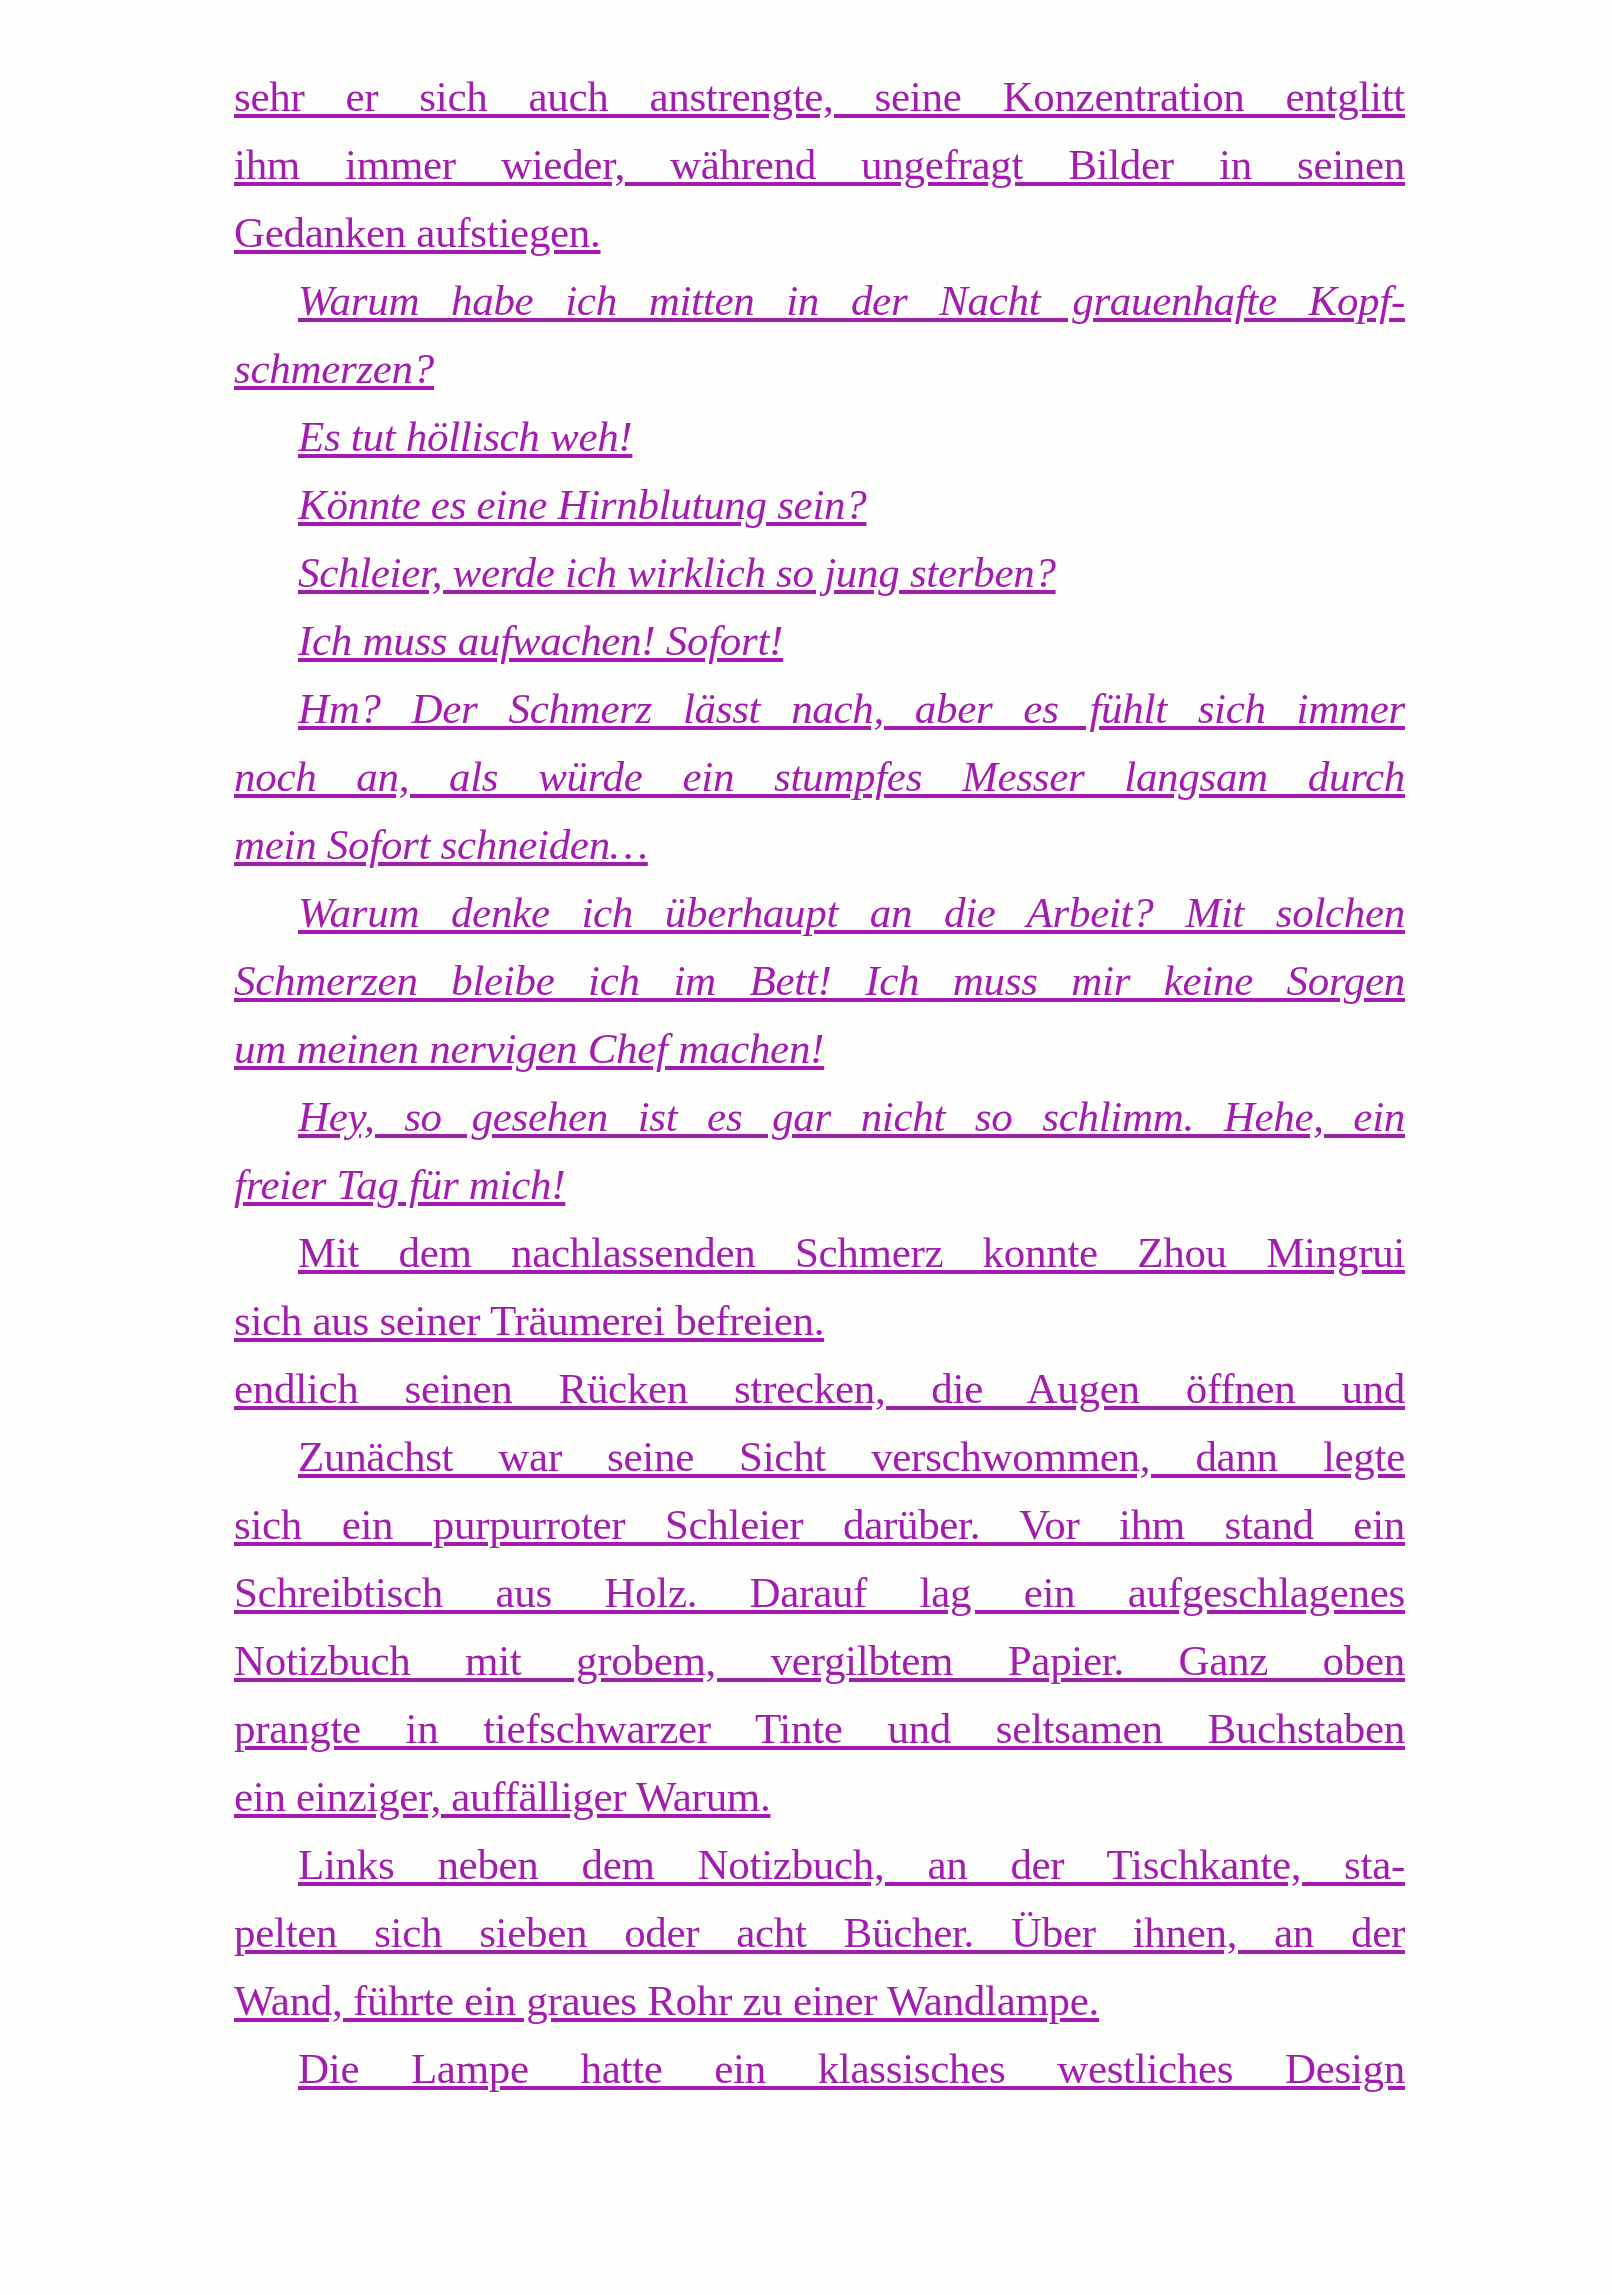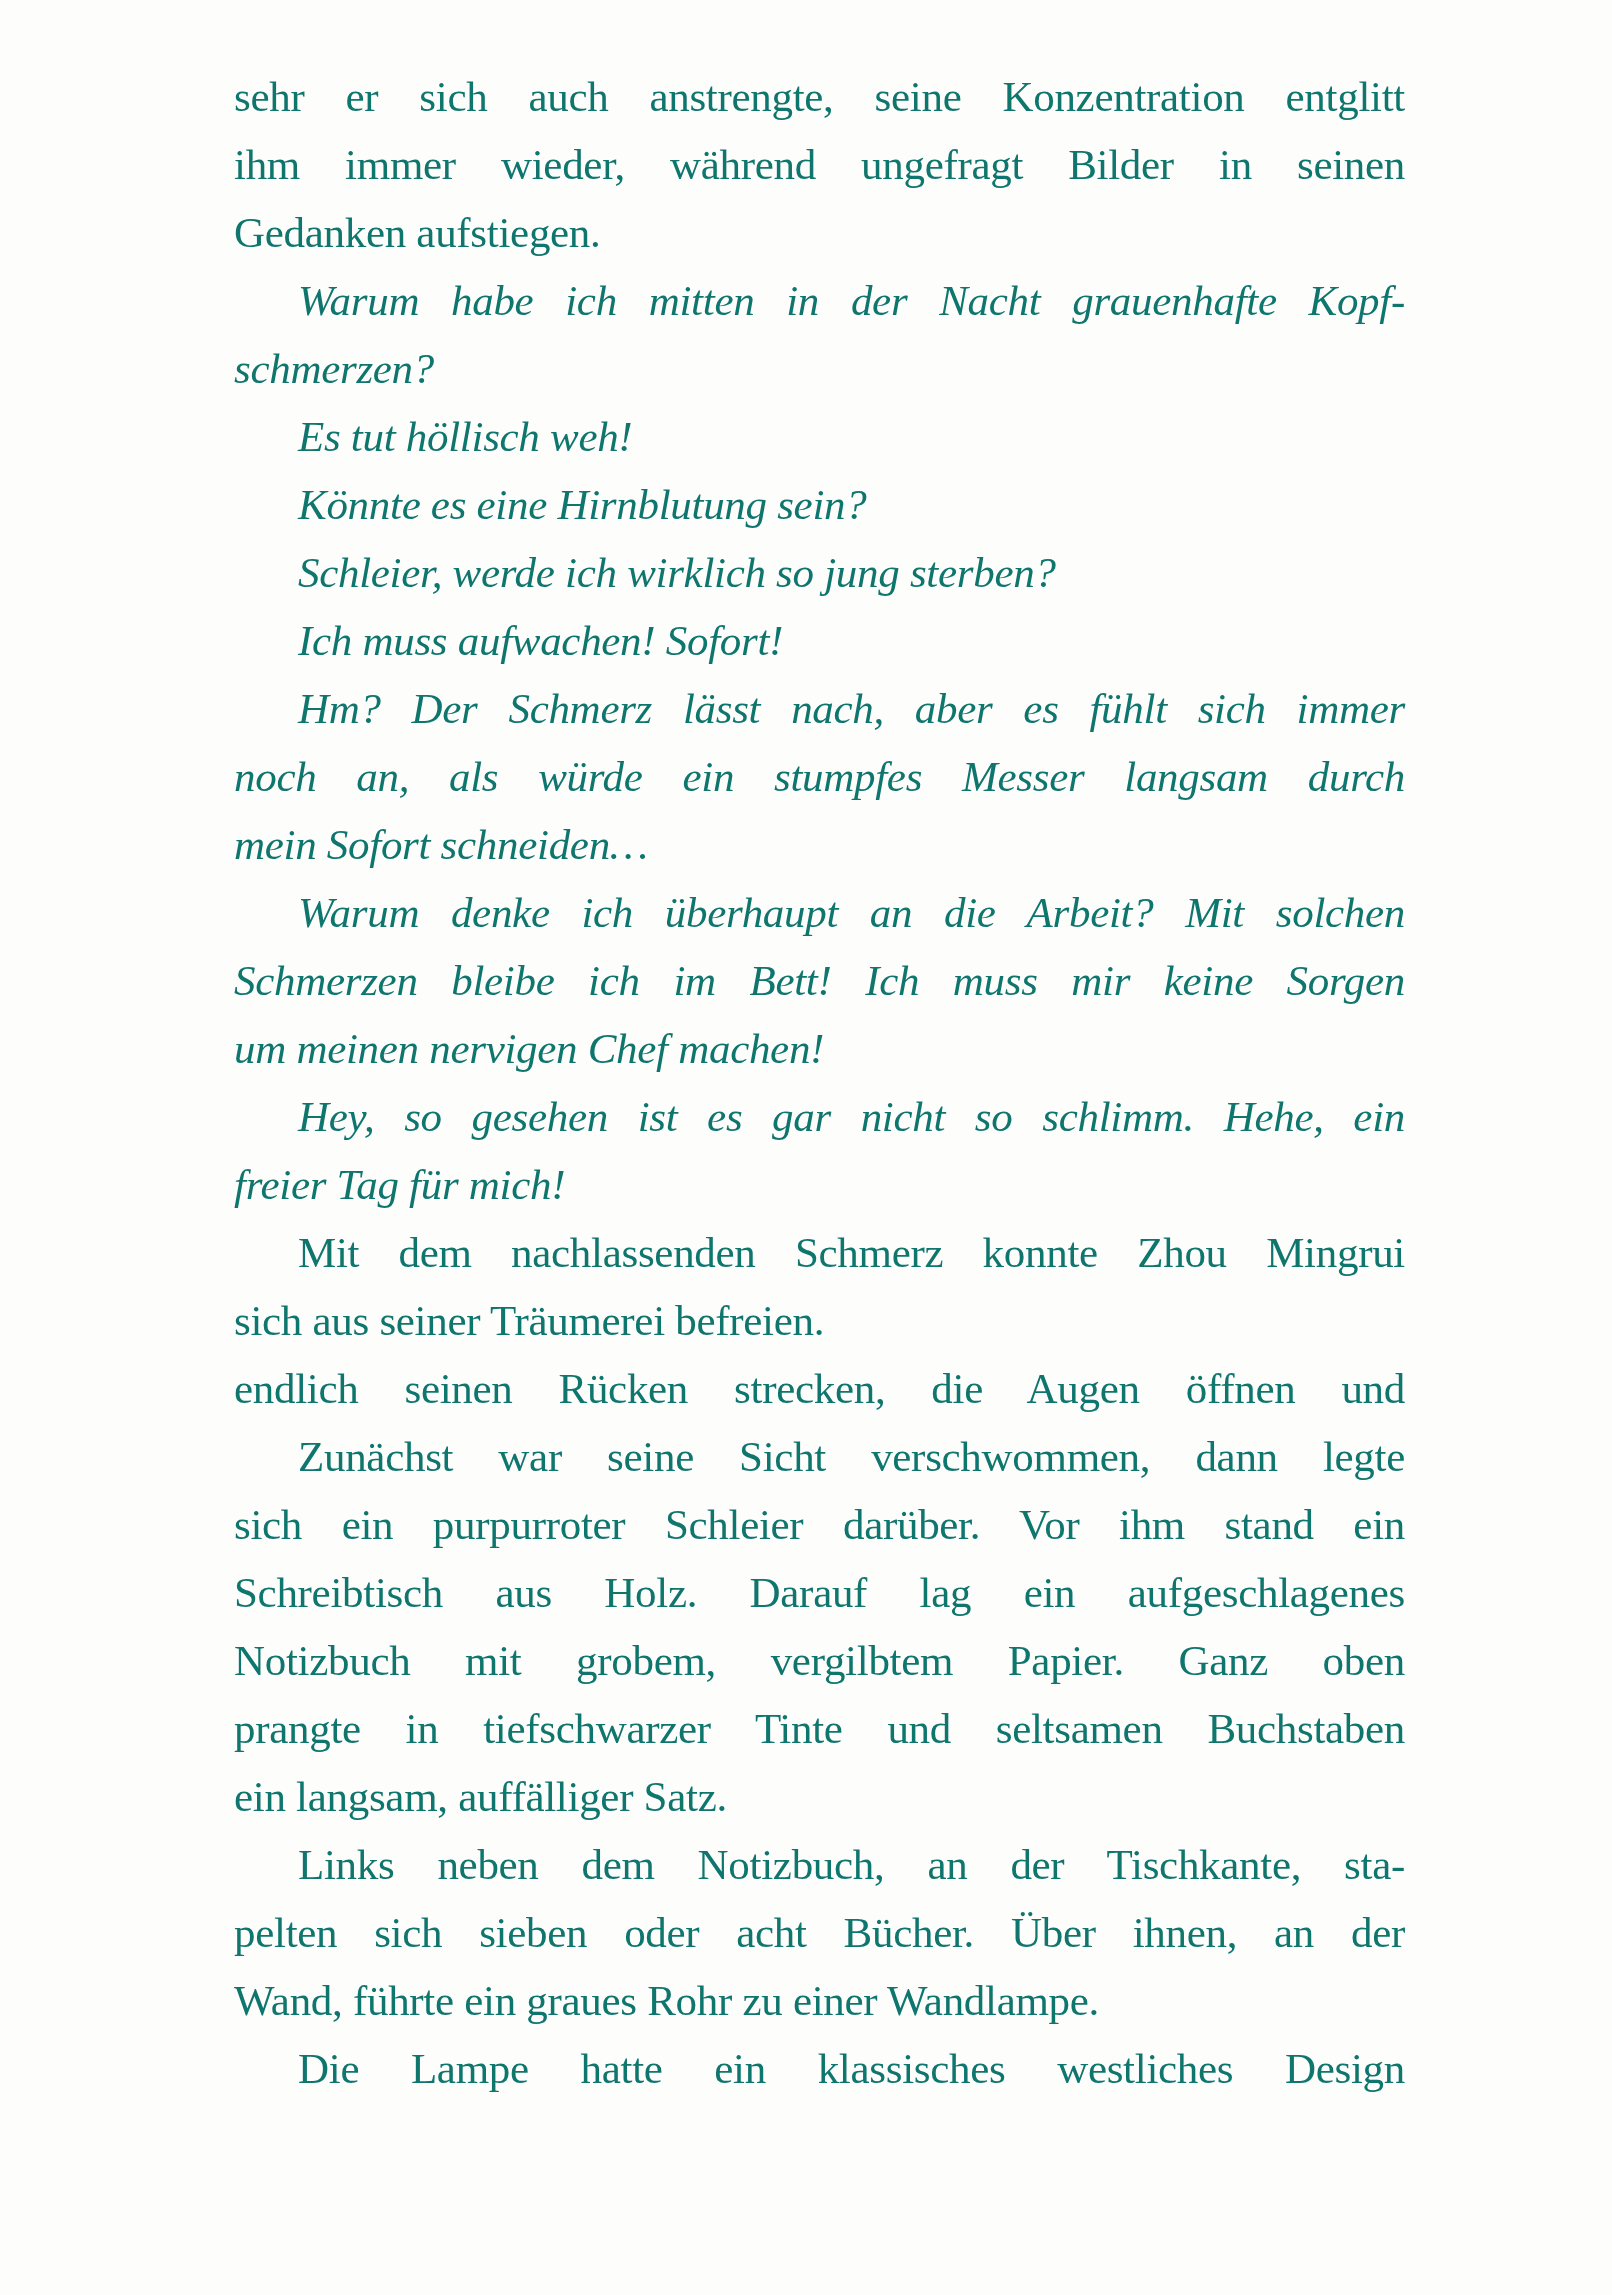--- a/index.html
+++ b/index.html
@@ -41,21 +41,21 @@
     text-align-last: justify;
   }
   .text-line.indented {
     text-indent: 64px;
   }
 </style>
 </head>
 <body>
 
 <div class="book-page" style="background: rgb(253, 253, 252);">
-  <div class="text-column" style="color: #0f766e;">
+  <div class="text-column" style="color: #a21caf; text-decoration: underline;">
       <div class="paragraph">
         <div class="text-line justified">sehr er sich auch anstrengte, seine Konzentration entglitt</div>
         <div class="text-line justified">ihm immer wieder, während ungefragt Bilder in seinen</div>
         <div class="text-line">Gedanken aufstiegen.</div>
       </div>
       <div class="paragraph italic">
         <div class="text-line justified indented">Warum habe ich mitten in der Nacht grauenhafte Kopf-</div>
         <div class="text-line">schmerzen?</div>
       </div>
       <div class="paragraph italic">
@@ -88,21 +88,21 @@
         <div class="text-line justified indented">Mit dem nachlassenden Schmerz konnte Zhou Mingrui</div>
         <div class="text-line">sich aus seiner Träumerei befreien.</div>
         <div class="text-line justified">endlich seinen Rücken strecken, die Augen öffnen und</div>
       </div>
       <div class="paragraph">
         <div class="text-line justified indented">Zunächst war seine Sicht verschwommen, dann legte</div>
         <div class="text-line justified">sich ein purpurroter Schleier darüber. Vor ihm stand ein</div>
         <div class="text-line justified">Schreibtisch aus Holz. Darauf lag ein aufgeschlagenes</div>
         <div class="text-line justified">Notizbuch mit grobem, vergilbtem Papier. Ganz oben</div>
         <div class="text-line justified">prangte in tiefschwarzer Tinte und seltsamen Buchstaben</div>
-        <div class="text-line">ein langsam, auffälliger Satz.</div>
+        <div class="text-line">ein einziger, auffälliger Warum.</div>
       </div>
       <div class="paragraph">
         <div class="text-line justified indented">Links neben dem Notizbuch, an der Tischkante, sta-</div>
         <div class="text-line justified">pelten sich sieben oder acht Bücher. Über ihnen, an der</div>
         <div class="text-line">Wand, führte ein graues Rohr zu einer Wandlampe.</div>
       </div>
       <div class="paragraph">
         <div class="text-line justified indented">Die Lampe hatte ein klassisches westliches Design</div>
       </div>
     </div>

